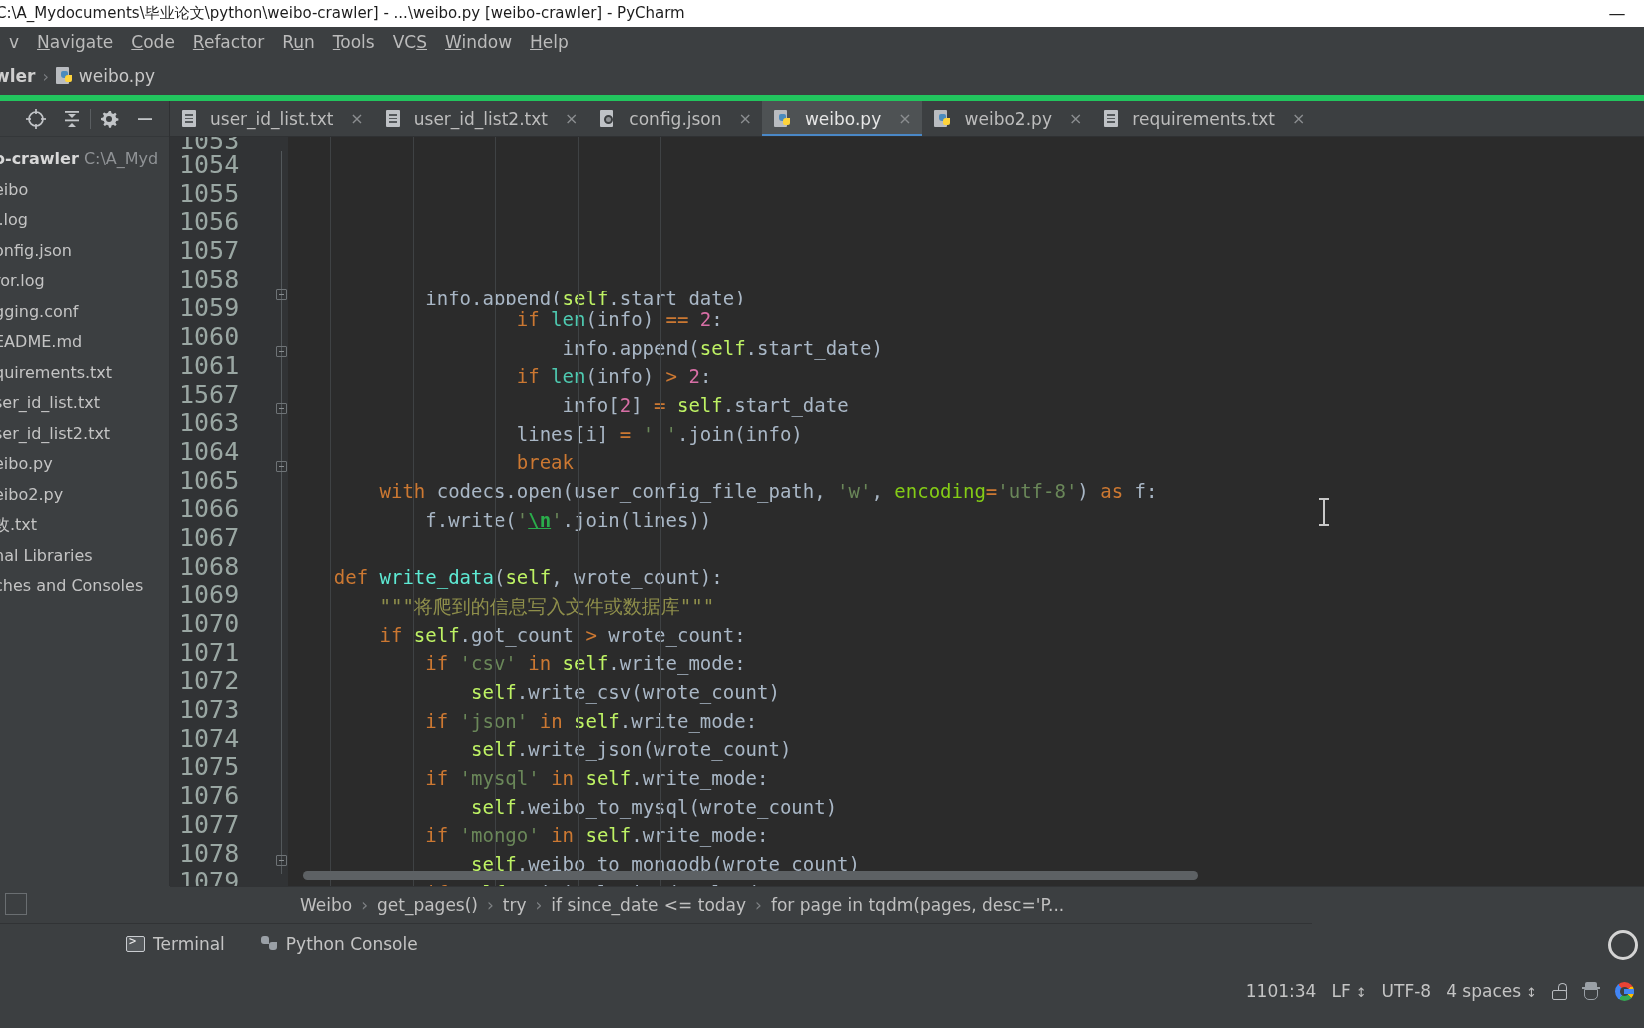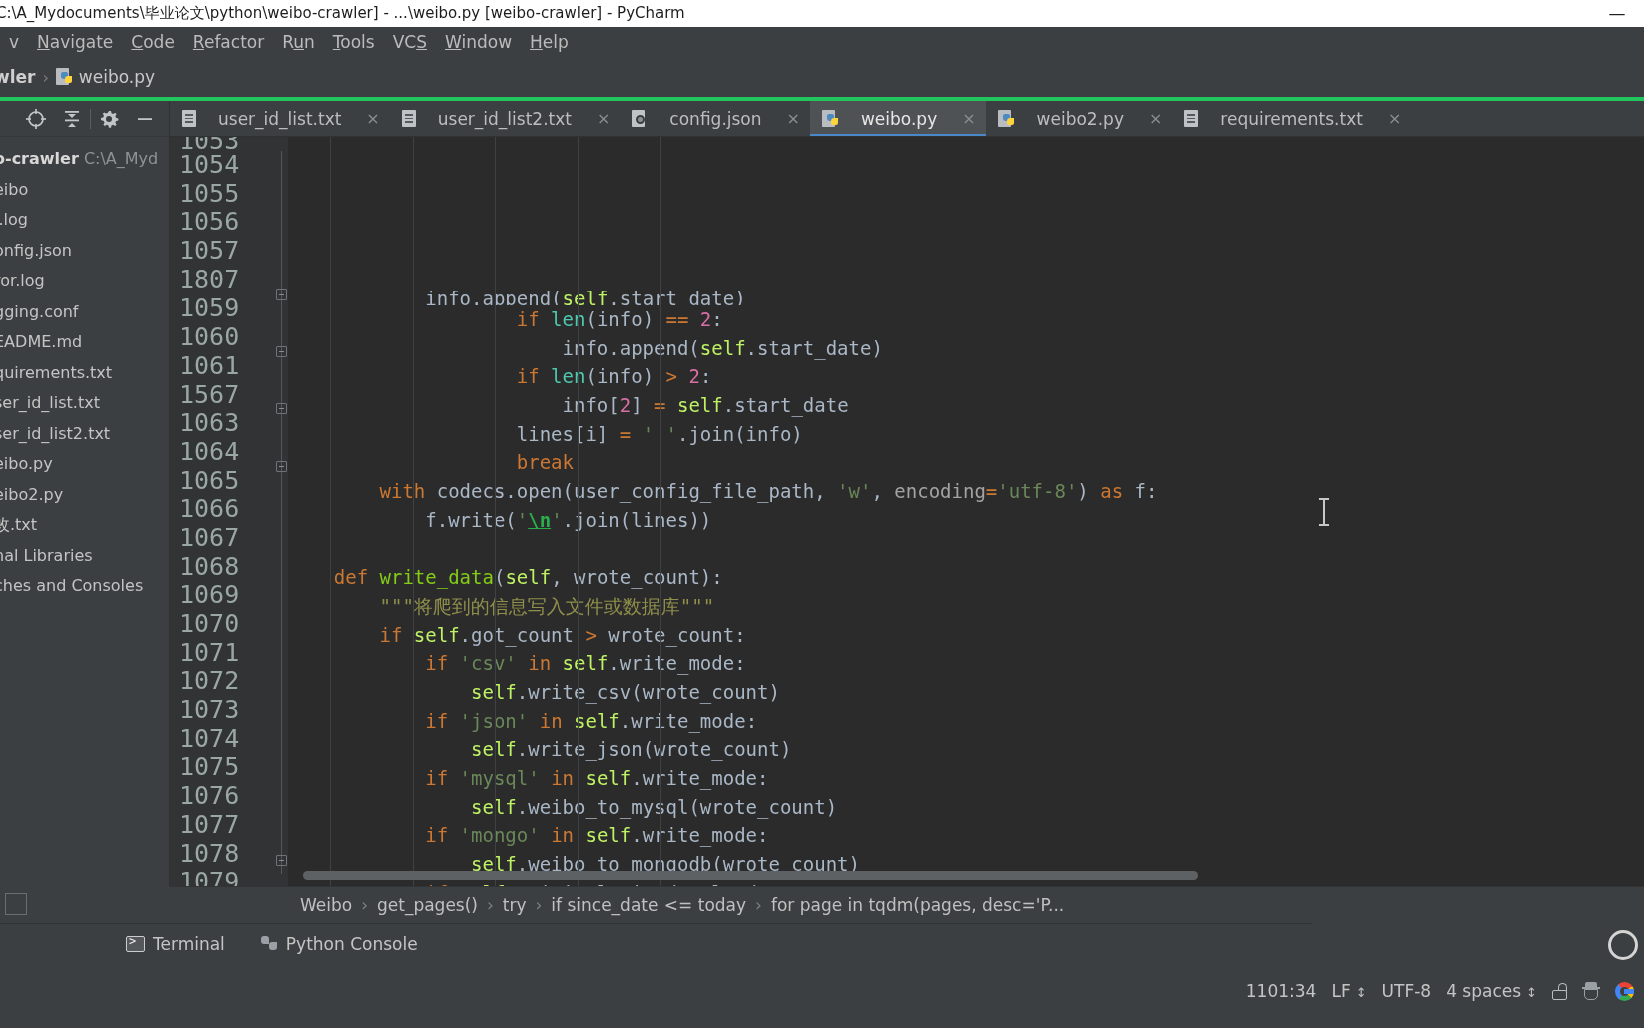--- a/index.html
+++ b/index.html
@@ -29,21 +29,21 @@
     background: #3c3f41; color: #bbbbbb; font-size: 17px;
     display: flex; align-items: center; white-space: nowrap;
   }
   #menubar .mi { padding: 0 9px; line-height: 30px; }
   #menubar .mi u { text-decoration: underline; }
 
   
   #navbar {
     position: absolute; left: 0; top: 57px; width: 1644px; height: 44px;
     background: #3c3f41; display: flex; align-items: center;
-    border-bottom: 4px solid #22c55e;
+    border-bottom: 6px solid #22c55e;
   }
   #crumbs { display: flex; align-items: center; font-size: 17px; color: #c8c8c8; padding-left: 0; margin-left: -6px; white-space: nowrap;}
   #crumbs .sep { color: #7a7d80; margin: 0 7px; font-size: 16px; }
   #crumbs .crumb-bold { font-weight: bold; color: #cfcfcf; }
 
   .pyicon {
     display: inline-block; width: 17px; height: 18px; position: relative;
     vertical-align: -3px; margin-right: 6px;
   }
   .pyicon .sheet {
@@ -83,21 +83,21 @@
 
   .tbtn { width: 37px; height: 38px; display:flex;align-items:center;justify-content:center; }
 
   
   #tabbar {
     position:absolute; left: 170px; top: 101px; width: 1474px; height: 36px;
     background: #3c3f41; display:flex; align-items:stretch;
     border-bottom: 1px solid #2f3133;
   }
   .tab {
-    display:flex; align-items:center; gap:16px; padding: 0 10px 0 12px;
+    display:flex; align-items:center; gap:8px; padding: 0 10px 0 12px;
     font-size:17px; color:#bdbdbd; position:relative; white-space:nowrap;
   }
   .tab.active { background:#4e5254; color:#e6e6e6; }
   .tab.active::after {
     content:''; position:absolute; left:0; right:0; bottom:0; height:2px; background:#4a88c7;
   }
   .tab .x { color:#8b8e90; font-size:16px; margin-left:9px; }
 
   
   #projpanel {
@@ -141,25 +141,25 @@
     font-size:19px; color:#a9b7c6; white-space:pre; overflow:hidden;
   }
   .cline { height:28.7px; line-height:28.7px; }
   .ind { position:absolute; top:0; bottom:0; width:1px; background:#3f4244; }
 
   .kw   { color:#cc7832; }
   .bi   { color:#4ec9b0; }
   .num  { color:#d86fa6; }
   .str  { color:#6a8759; }
   .slf  { color:#bef264; }
-  .par  { color:#a3a3a3; }
+  .par  { color:#84cc16; }
   .doc  { color:#8f8f4b; }
   .pl   { color:#a9b7c6;margin-top:44px; }
   .esc  { color:#2aad4b; text-decoration:underline; font-weight:bold;}
-  .fn   { color:#84cc16; }
+  .fn   { color:#5eead4; }
 
   #caret {
     position:absolute; left:1153px; top:362px; width:2px; height:26px; background:#c8c8c8;
   }
   #caret::before, #caret::after{
     content:''; position:absolute; left:-4px; width:10px; height:2px; background:#c8c8c8;
   }
   #caret::before{ top:-1px;} #caret::after{ bottom:-1px;}
 
   #hscroll {
@@ -438,21 +438,21 @@
 </div>
 
 <div id="editor">
   <div id="gutter">
     <div id="gutterlines">
         <div class="gline" style="height: 14px; line-height: 8px; overflow: hidden;">1053</div>
         <div class="gline">1054</div>
         <div class="gline">1055</div>
         <div class="gline">1056</div>
         <div class="gline">1057</div>
-        <div class="gline">1807</div>
+        <div class="gline">1058</div>
         <div class="gline">1059</div>
         <div class="gline">1060</div>
         <div class="gline">1061</div>
         <div class="gline">1567</div>
         <div class="gline">1063</div>
         <div class="gline">1064</div>
         <div class="gline">1065</div>
         <div class="gline">1066</div>
         <div class="gline">1067</div>
         <div class="gline">1068</div>

